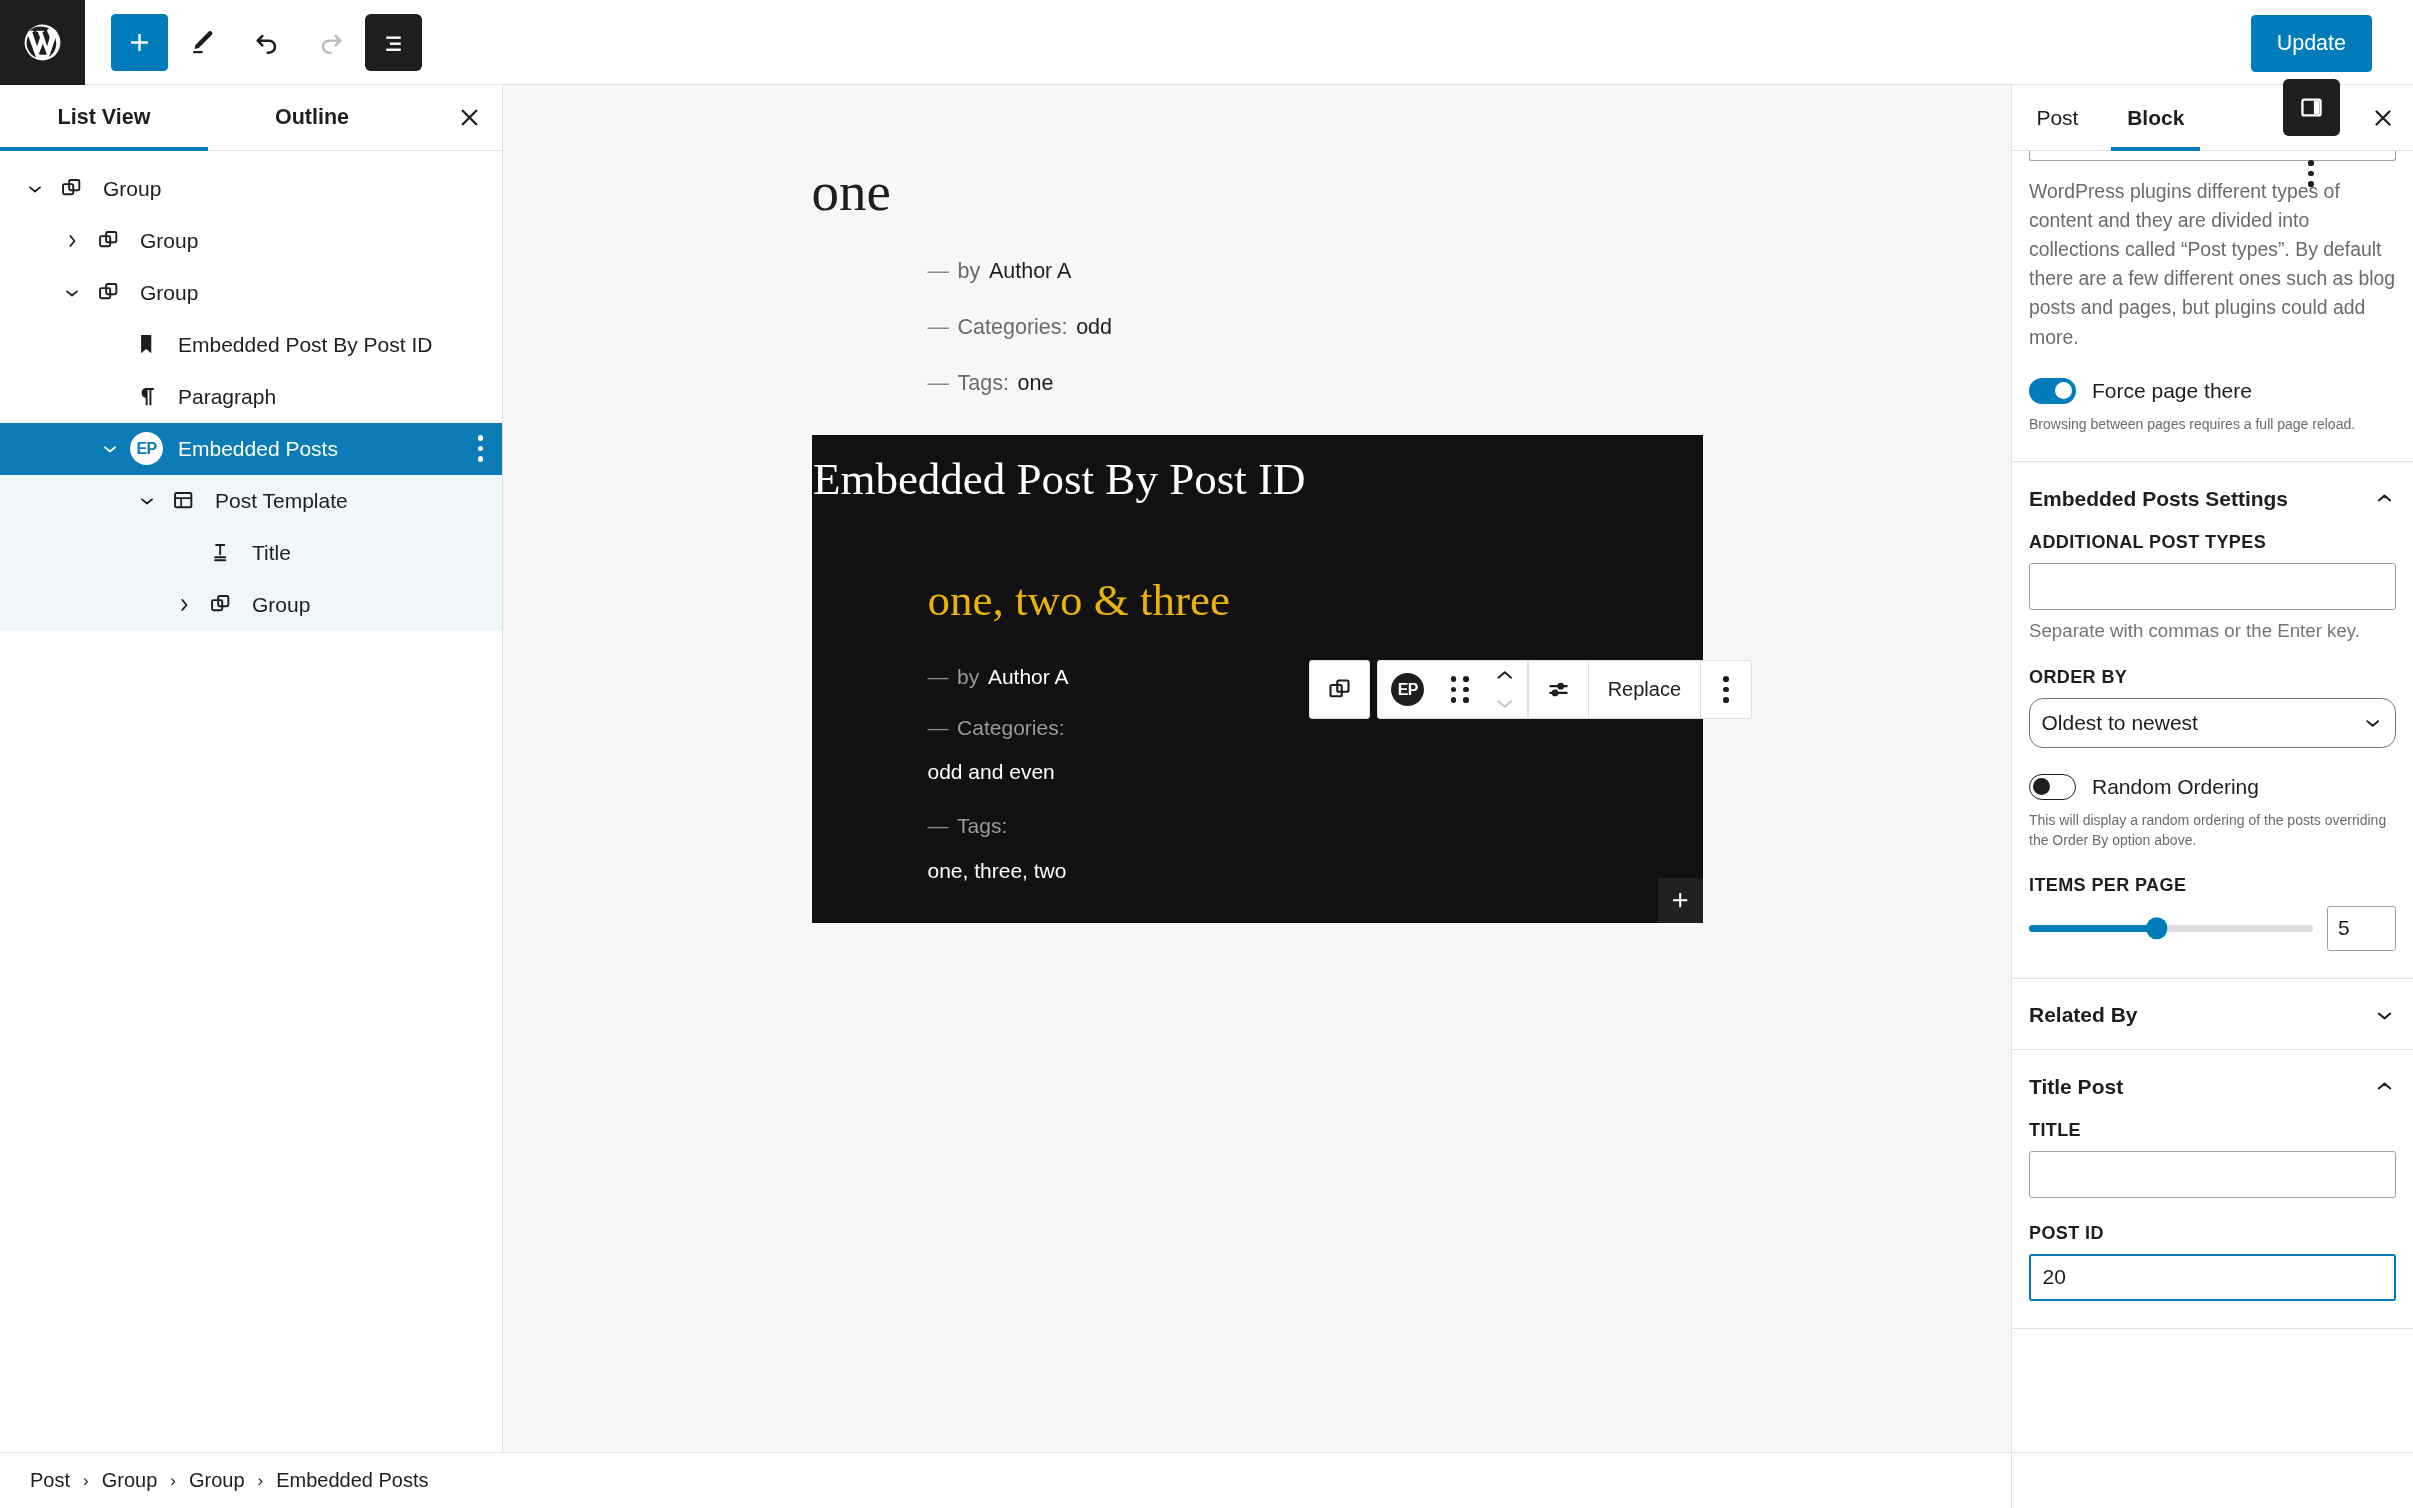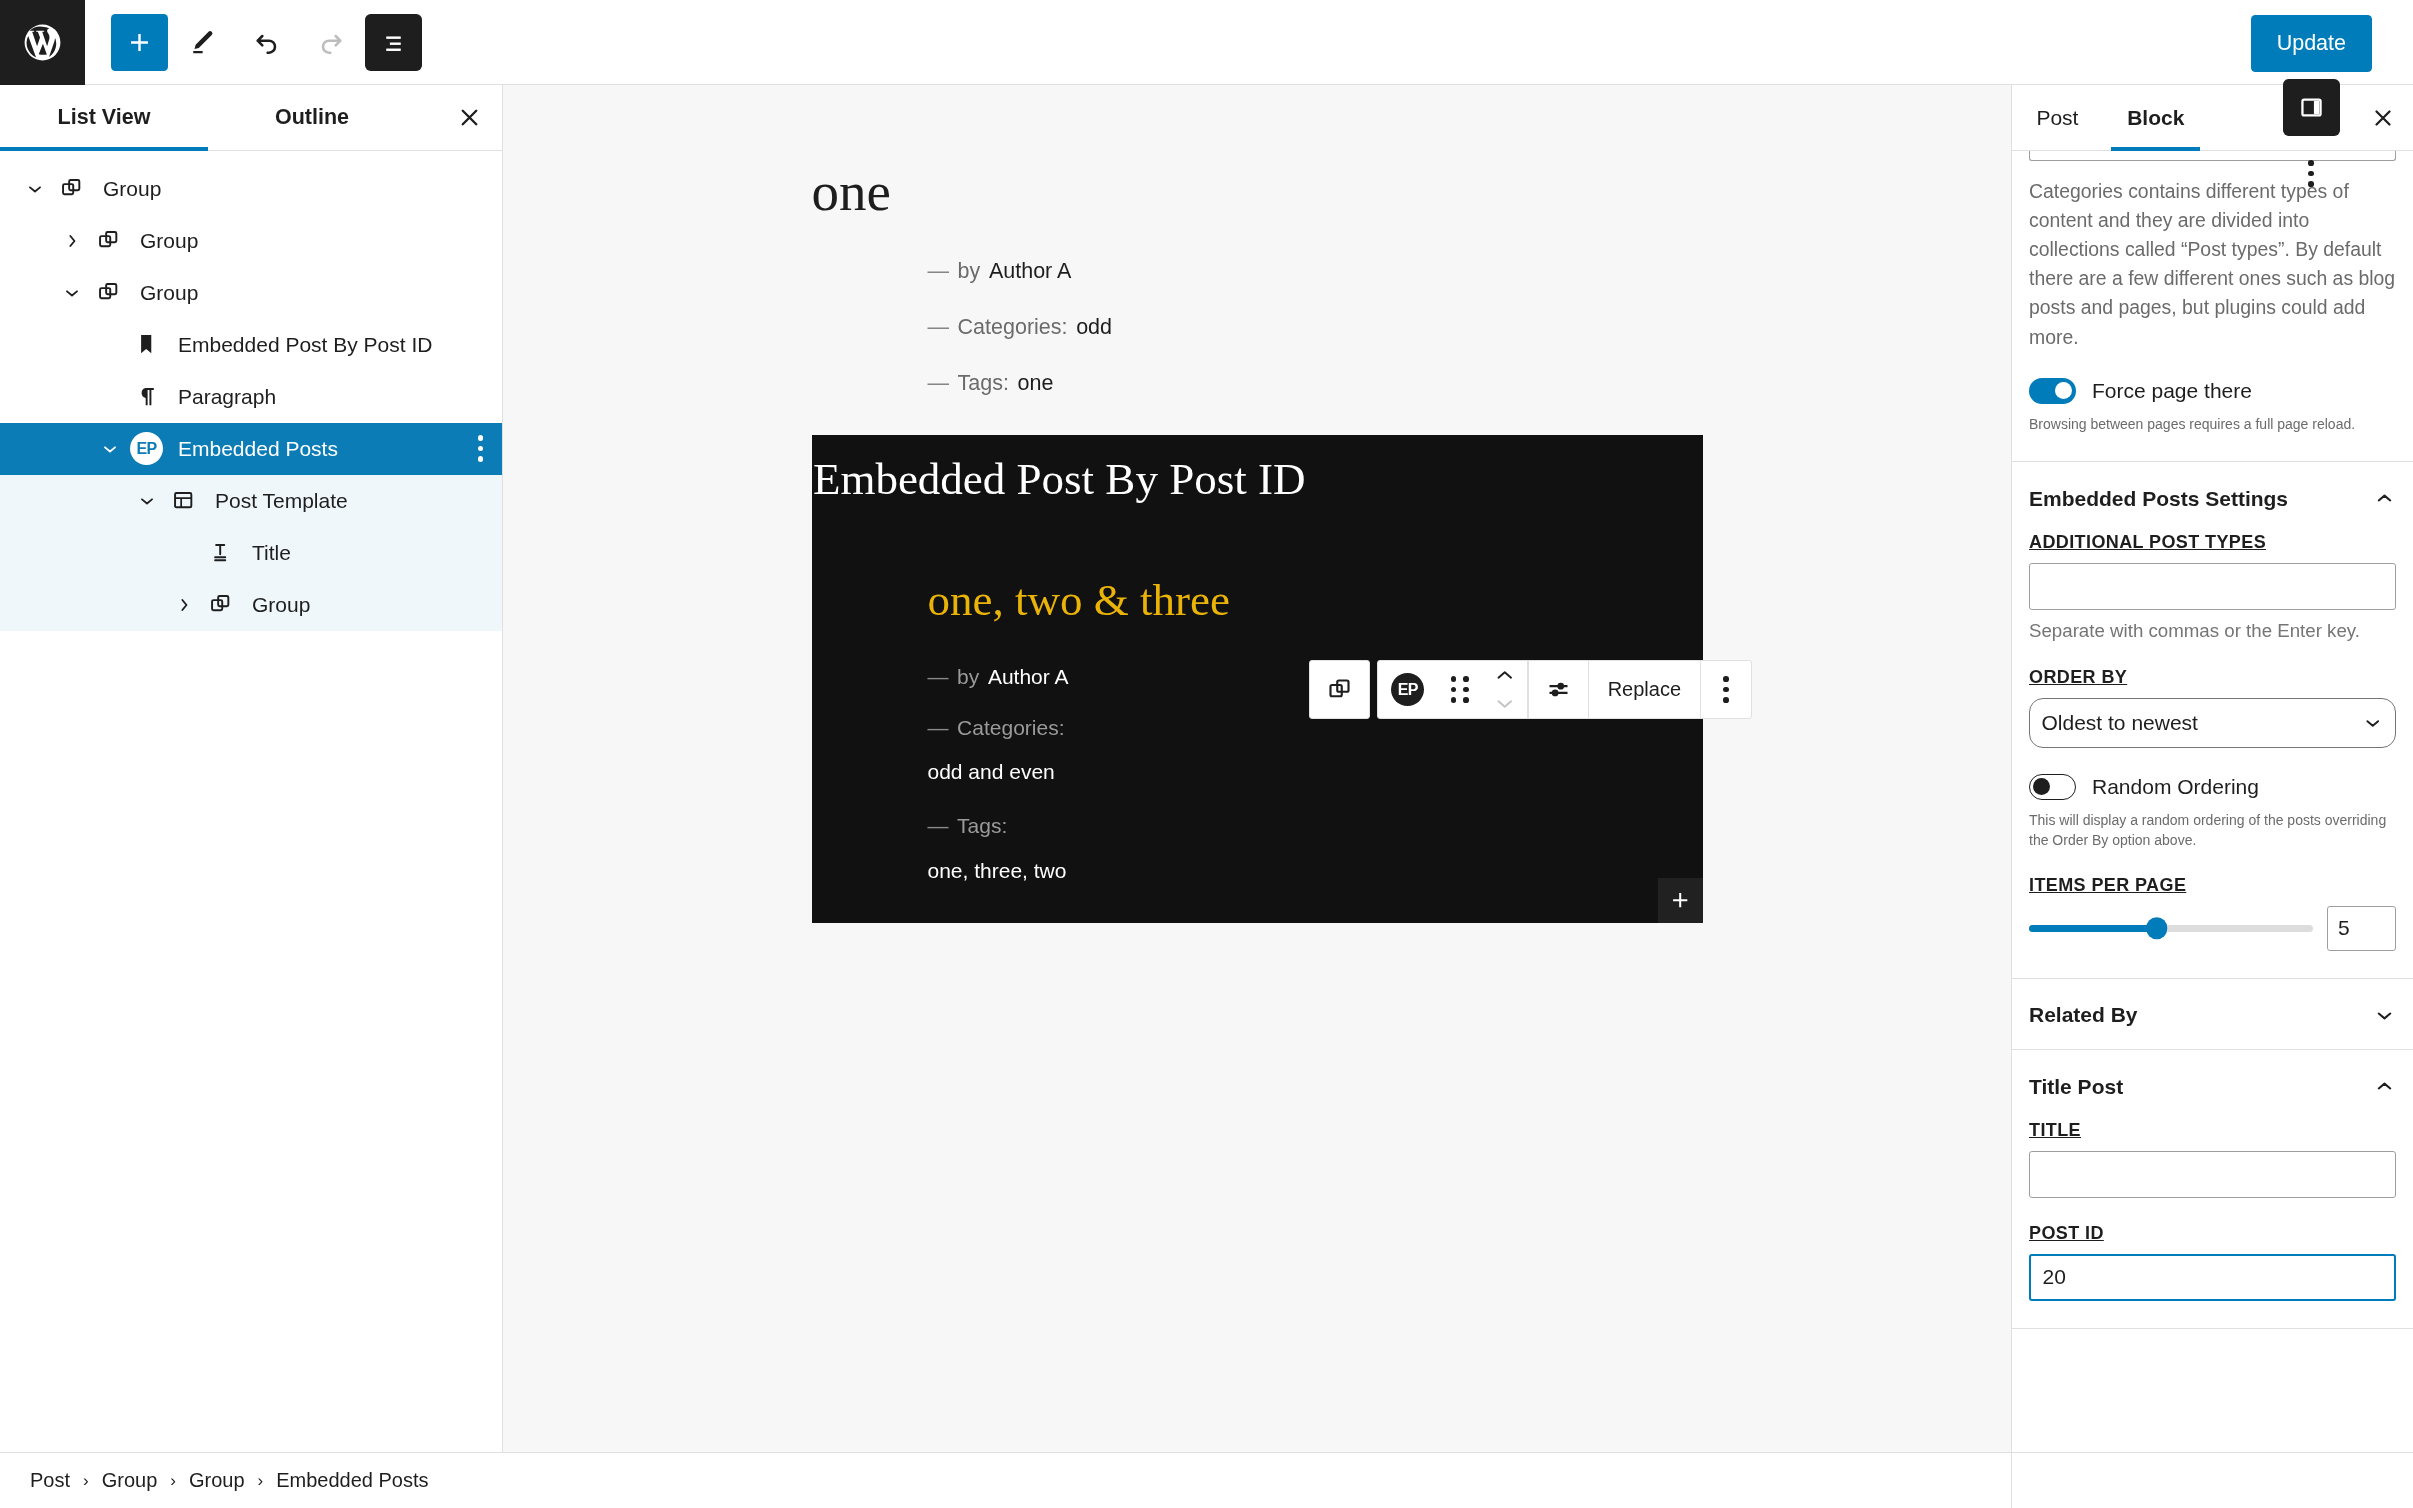--- a/index.html
+++ b/index.html
@@ -174,21 +174,21 @@
   .toggle-help { font-size: 14px; line-height: 1.45; color: #6b6b6b; margin-top: 10px; }
 
   .panel-hr { height: 1.4px; background: #e0e0e0; margin-top: 27px; }
   .panel-head {
     display: flex; align-items: center; justify-content: space-between;
     padding: 24.4px 17px 21.5px 17px; font-size: 21px; font-weight: bold; color: #1e1e1e;
     background: none; border: none; width: 100%; font-family: "Liberation Sans", sans-serif;
   }
   .fieldlabel {
     font-size: 18px; font-weight: bold; letter-spacing: 0.4px; color: #1e1e1e;
-    text-transform: uppercase; margin-bottom: 10px; display: block; text-decoration: underline;
+    text-transform: uppercase; margin-bottom: 10px; display: block;
   }
   .textinput {
     width: 100%; height: 47px; border: 1.4px solid #9e9e9e; border-radius: 2.9px;
     background: #fff; font-size: 21px; padding: 0 11.5px; color: #1e1e1e;
     font-family: "Liberation Sans", sans-serif;
   }
   .textinput.focused { border: 2.2px solid #007cba; }
   .fieldhelp { font-size: 18.7px; color: #757575; margin-top: 10px; }
   .selectwrap { position: relative; }
   .selectbox {
@@ -551,21 +551,21 @@
           <svg width="26" height="26" viewBox="0 0 24 24">
             <path stroke="#1e1e1e" stroke-width="2.1" stroke-linecap="round" d="M6 6l12 12M18 6L6 18"></path>
           </svg>
         </button>
       </div>
 
       <div class="sb-scroll">
         <div class="sb-cut-input"></div>
 
         <div class="sb-section">
-          <div class="help">Categories contains different types of content and they are divided into collections called “Post types”. By default there are a few different ones such as blog posts and pages, but plugins could add more.</div>
+          <div class="help">WordPress plugins different types of content and they are divided into collections called “Post types”. By default there are a few different ones such as blog posts and pages, but plugins could add more.</div>
 
           <div class="toggle-row">
             <span class="toggle on">
                 <span class="knob"></span>
               </span>
             <span class="toggle-label">Force page there</span>
           </div>
           <div class="toggle-help">Browsing between pages requires a full page reload.</div>
         </div>
 

